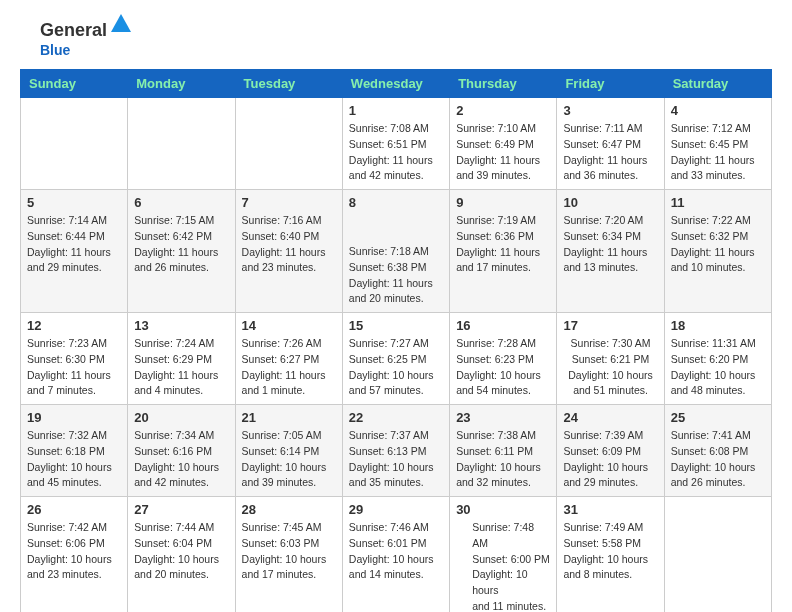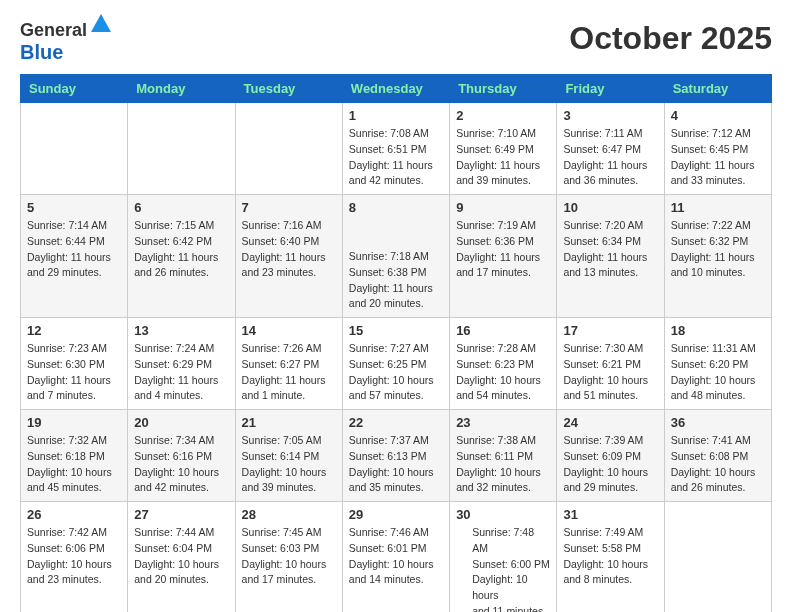--- a/index.html
+++ b/index.html
@@ -6,34 +6,34 @@
     body {
       font-family: Arial, sans-serif;
       background: #fff;
       width: 792px;
       min-height: 612px;
       padding: 20px;
     }
     .header {
       display: flex;
       align-items: flex-start;
-      justify-content: space-between;
       margin-bottom: 10px;
+      margin-left: 20px;
     }
     .logo {
       display: flex;
       align-items: center;
     }
     .logo-text-general {
       font-size: 18px;
       font-weight: bold;
       color: #333;
     }
     .logo-text-blue {
-      font-size: 20px;
+      font-size: 14px;
       font-weight: bold;
       color: #1565c0;
     }
     .logo-icon {
       width: 24px;
       height: 24px;
       margin-left: 2px;
       margin-top: -8px;
     }
     .title-section {
@@ -95,21 +95,20 @@
 <div class="header">
   <div class="logo">
     <div>
       <span class="logo-text-general">General</span><svg class="logo-icon" viewBox="0 0 24 24">
           <polygon points="12,2 22,20 2,20" fill="#1a8fe3"></polygon>
         </svg><br>
       <span class="logo-text-blue">Blue</span>
     </div>
   </div>
   <div class="title-section">
-    <div class="month-title">October 2025</div>
   </div>
 </div>
 
 <table class="calendar">
   <thead>
     <tr>
     <th>Sunday</th>
         <th>Monday</th>
         <th>Tuesday</th>
         <th>Wednesday</th>
@@ -234,21 +233,21 @@
         </td>
         <td>
           <div class="day-number">16</div>
           <div class="day-info" style="white-space: pre-line;">Sunrise: 7:28 AM
 Sunset: 6:23 PM
 Daylight: 10 hours
 and 54 minutes.</div>
         </td>
         <td>
           <div class="day-number">17</div>
-          <div class="day-info" style="white-space: pre-line;">Sunrise: 7:30 AM
+          <div class="day-info" style="white-space: pre-line; text-align: center;">Sunrise: 7:30 AM
 Sunset: 6:21 PM
 Daylight: 10 hours
 and 51 minutes.</div>
         </td>
         <td>
           <div class="day-number">18</div>
           <div class="day-info" style="white-space: pre-line;">Sunrise: 11:31 AM
 Sunset: 6:20 PM
 Daylight: 10 hours
 and 48 minutes.</div>
@@ -291,21 +290,21 @@
 and 32 minutes.</div>
         </td>
         <td>
           <div class="day-number">24</div>
           <div class="day-info" style="white-space: pre-line;">Sunrise: 7:39 AM
 Sunset: 6:09 PM
 Daylight: 10 hours
 and 29 minutes.</div>
         </td>
         <td>
-          <div class="day-number">36</div>
+          <div class="day-number">25</div>
           <div class="day-info" style="white-space: pre-line;">Sunrise: 7:41 AM
 Sunset: 6:08 PM
 Daylight: 10 hours
 and 26 minutes.</div>
         </td>
       </tr>
       <tr>
         <td>
           <div class="day-number">26</div>
           <div class="day-info" style="white-space: pre-line;">Sunrise: 7:42 AM

